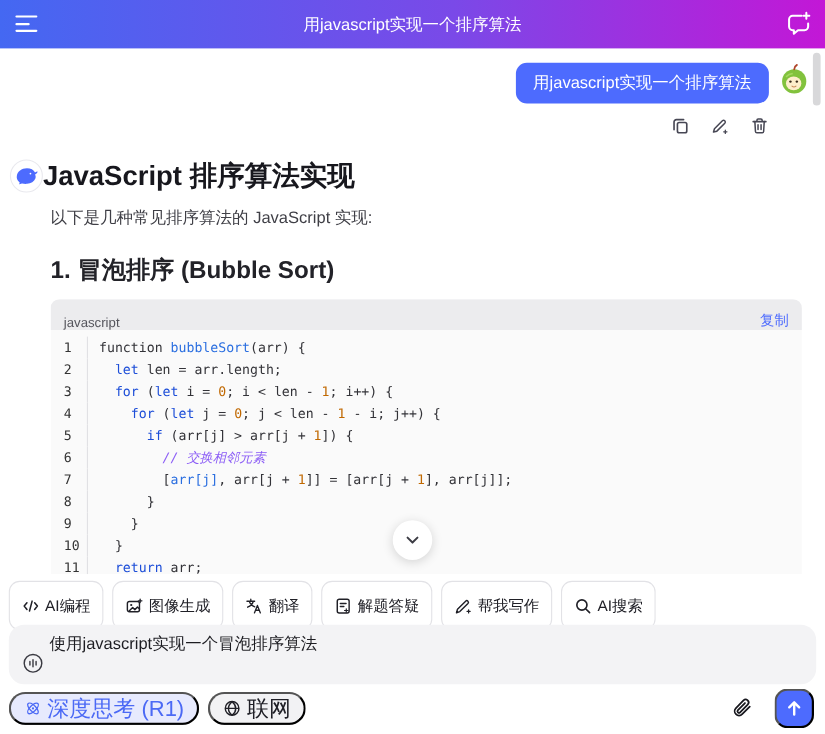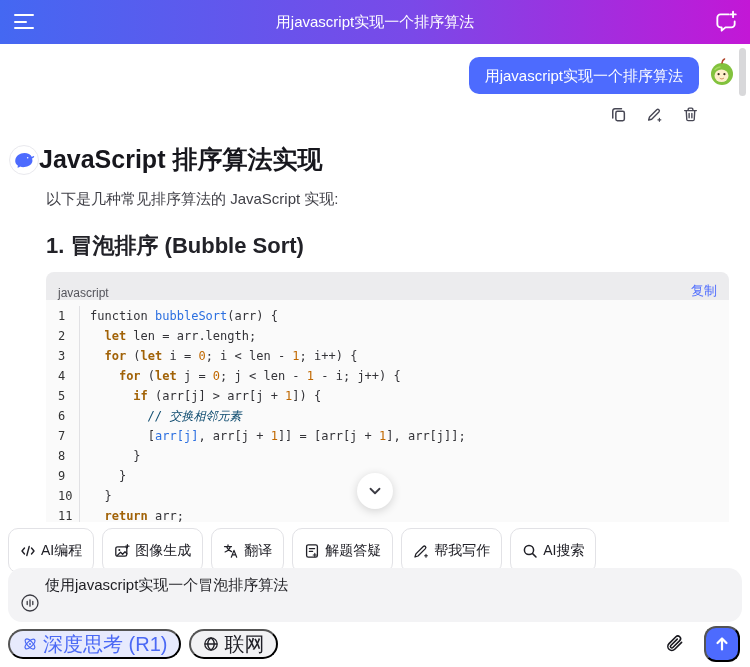--- a/index.html
+++ b/index.html
@@ -38,24 +38,24 @@
   
   .codeblock { margin:12px 21px 0 46px; border-radius:8px 8px 0 0; overflow:hidden; }
   .code-header { height:28px; background:#ececee; display:flex; align-items:flex-end; justify-content:space-between; padding:0 12px; }
   .code-lang { font-size:12px; color:#55555c; }
   .code-copy { font-size:13px; color:#4d6bfe; cursor:pointer; }
   .code-body { background:#fafafa; padding:6px 0 8px 0; min-height:230px; }
   .code-line { display:flex; line-height:20px; font-family:"DejaVu Sans Mono","Liberation Mono",monospace; font-size:12px; }
   .ln { width:34px; flex:none; padding-left:12px; color:#333; border-right:1px solid #e1e1e4; }
   .lc { padding-left:10px; white-space:pre; color:#333;text-align:center; }
   .tok-p { color:#333338; }
-  .tok-k { color:#a16207;font-weight:bold; }
+  .tok-k { color:#1d4ed8; }
   .tok-f { color:#2b6fe0; }
   .tok-n { color:#c06800; }
-  .tok-c { color:#0c4a6e; font-style:italic; }
+  .tok-c { color:#8b5cf6; font-style:italic; }
 
   .scroll-thumb { position:absolute; right:4px; top:48px; width:7px; height:48px; border-radius:4px; background:#d8d8da; z-index:6; }
 
   .chevron-btn { position:absolute; left:357px; top:473px; width:36px; height:36px; border-radius:50%;
     background:#fff; box-shadow:0 2px 10px rgba(0,0,0,.16); display:flex; align-items:center; justify-content:center;
     cursor:pointer; z-index:7; }
 
   
   .bottom-panel { position:absolute; left:0; top:522px; width:750px; height:145px; background:#fff; z-index:8; }
   .quick-row { display:flex; padding:6px 0 0 8px; gap:8px; }

